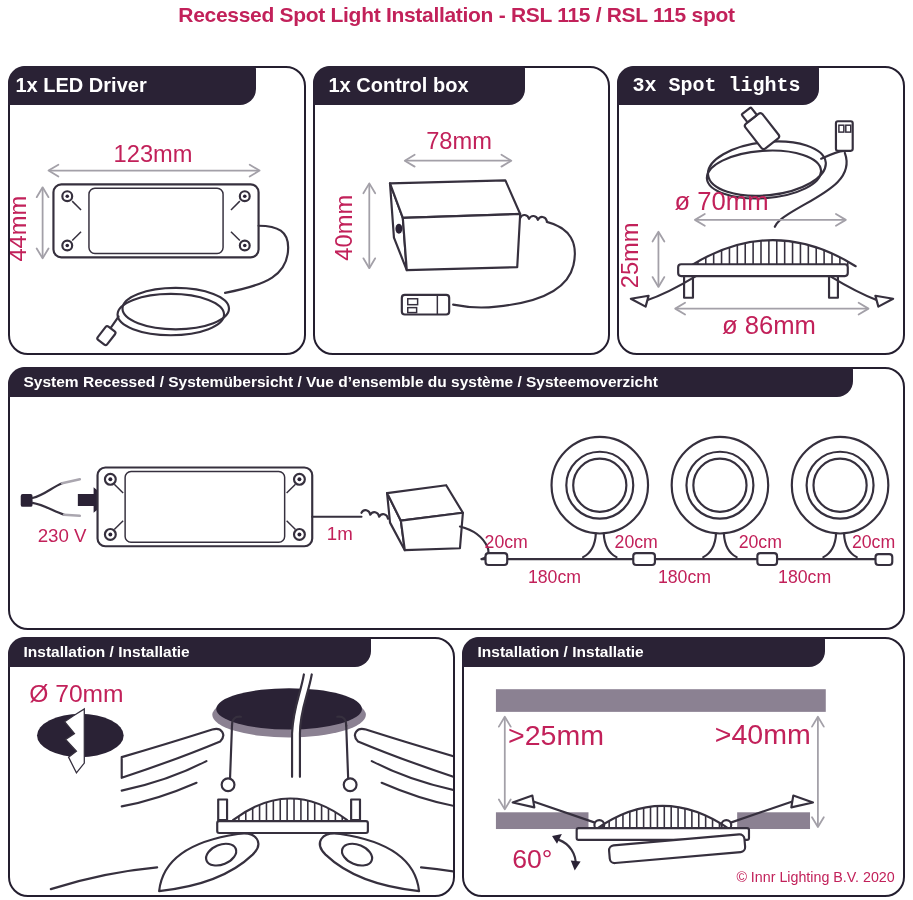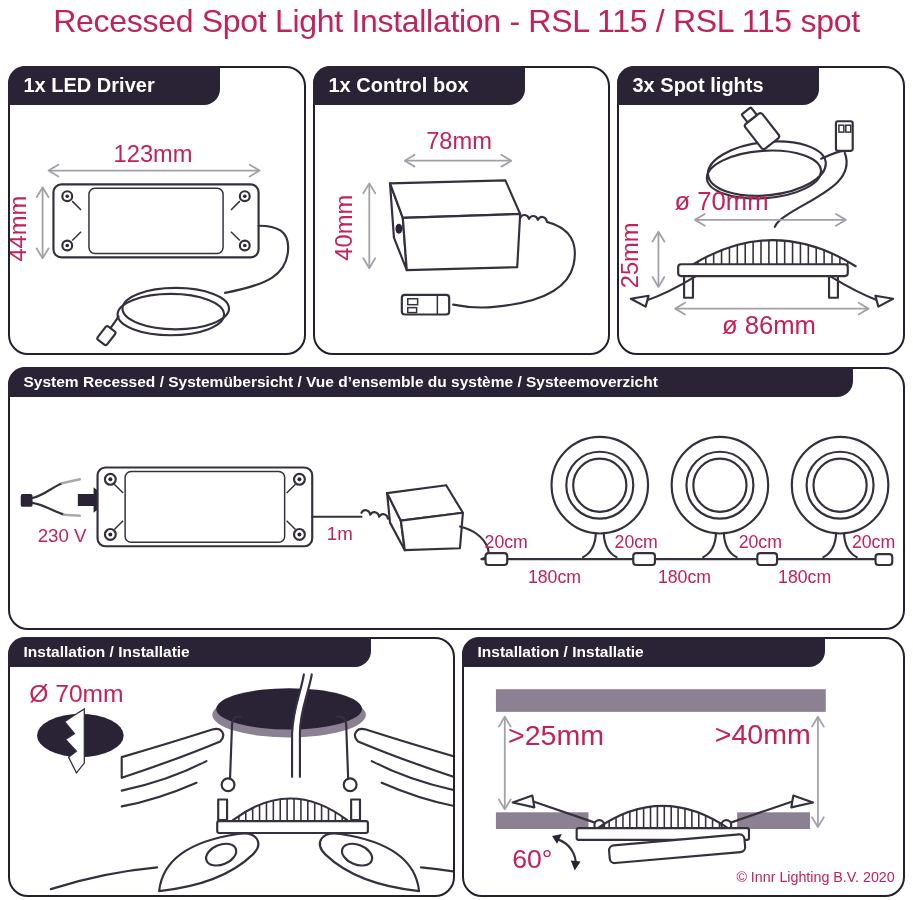--- a/index.html
+++ b/index.html
@@ -2,21 +2,21 @@
 <html style="--accent: #c2215a; --dark: #2a2235; --gray: #8b8192; --line: #36303e; --arrow: #a3a0a8;"><head>
 <meta charset="utf-8">
 <style>
   :root{
     --accent:#c2215a; --dark:#2a2235; --gray:#8b8192; --line:#36303e; --arrow:#a3a0a8;
   }
   html,body{margin:0;padding:0;background:#fff;}
   .page{position:relative;width:913px;height:900px;background:#fff;overflow:hidden;
         font-family:"Liberation Sans",sans-serif;}
   .title{position:absolute;top:3px;left:0;width:100%;text-align:center;
-         font-size:32px;font-weight:normal;color:var(--accent);letter-spacing:-0.3px;}
+         font-size:21px;font-weight:bold;color:var(--accent);letter-spacing:-0.3px;}
   .panel{position:absolute;border:2.5px solid #241e2f;border-radius:20px;background:#fff;
          box-sizing:border-box;}
   .tab{position:absolute;top:-2.5px;left:-2.5px;background:var(--dark);color:#fff;
        font-weight:bold;display:flex;align-items:center;padding-left:16px;
        box-sizing:border-box;border-radius:17px 3px 16px 0;white-space:nowrap;}
   .tab.big{height:39px;font-size:20px;}
   .tab.small{height:30px;font-size:15.5px;}
   svg.draw{position:absolute;left:0;top:0;width:100%;height:100%;display:block;}
   text{font-family:"Liberation Sans",sans-serif;}
   .dim{fill:var(--accent);font-weight:500;}
@@ -26,21 +26,21 @@
   .rib{stroke:var(--line);stroke-width:1.6;}
   .ga{stroke:var(--arrow);fill:none;stroke-width:1.8;stroke-linecap:round;stroke-linejoin:round;}
   .df{fill:var(--dark);}
   .gf{fill:var(--gray);}
   #p-driver{left:8px;top:66px;width:298px;height:289px;}
   #p-control{left:313px;top:66px;width:297px;height:289px;}
   #p-spots{left:617px;top:66px;width:288px;height:289px;}
   #p-overview{left:8px;top:367px;width:897px;height:263px;}
   #p-cut{left:8px;top:637px;width:447px;height:260px;}
   #p-clear{left:462px;top:637px;width:443px;height:260px;}
-  #tab-driver{width:212px;} #tab-control{width:212px;} #tab-spots{width:202px;}
+  #tab-driver{width:248px;padding-left:8px;} #tab-control{width:212px;} #tab-spots{width:202px;font-family:Liberation Mono, monospace;}
   #tab-overview{width:845px;} #tab-cut{width:363px;} #tab-clear{width:363px;}
 </style>
 </head>
 <body>
 
 <div class="page">
 
   <div class="title">Recessed Spot Light Installation - RSL 115 / RSL 115 spot</div>
 
   <section class="panel" id="p-driver">

